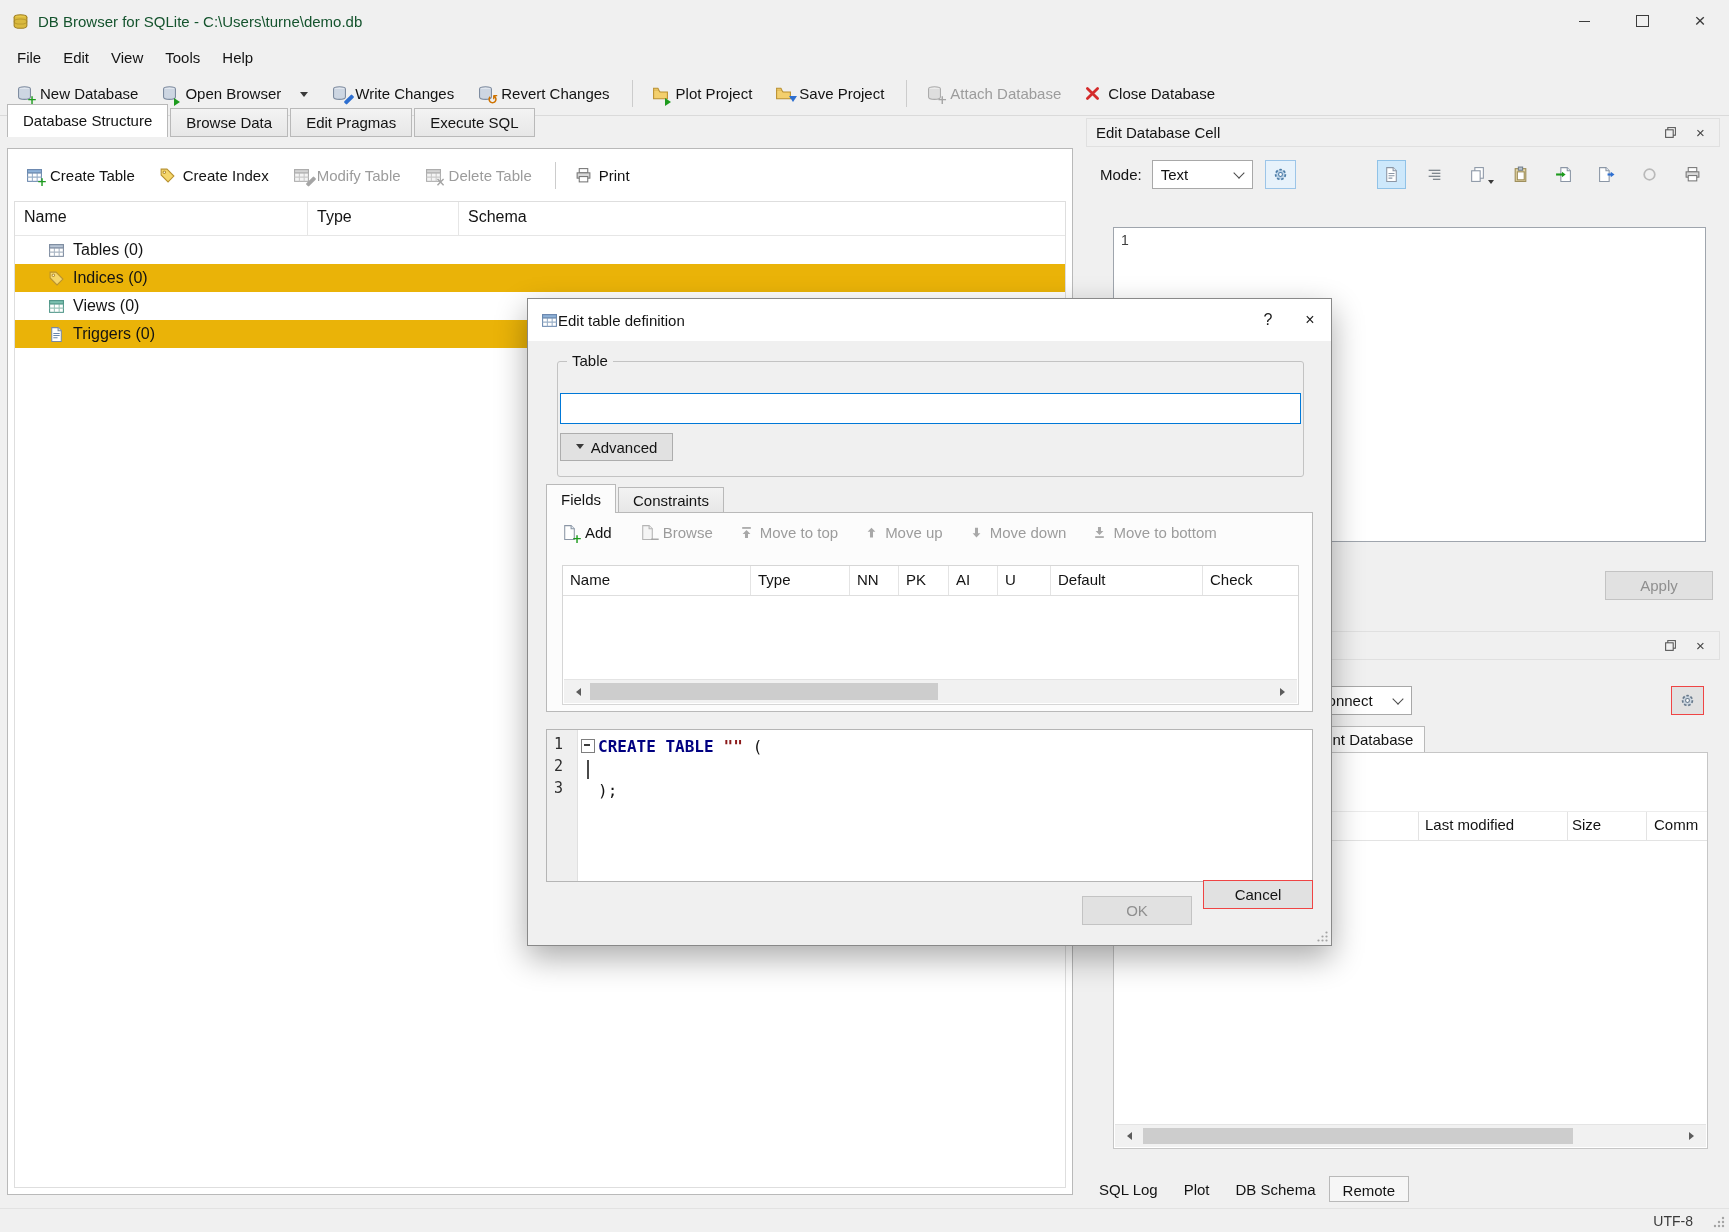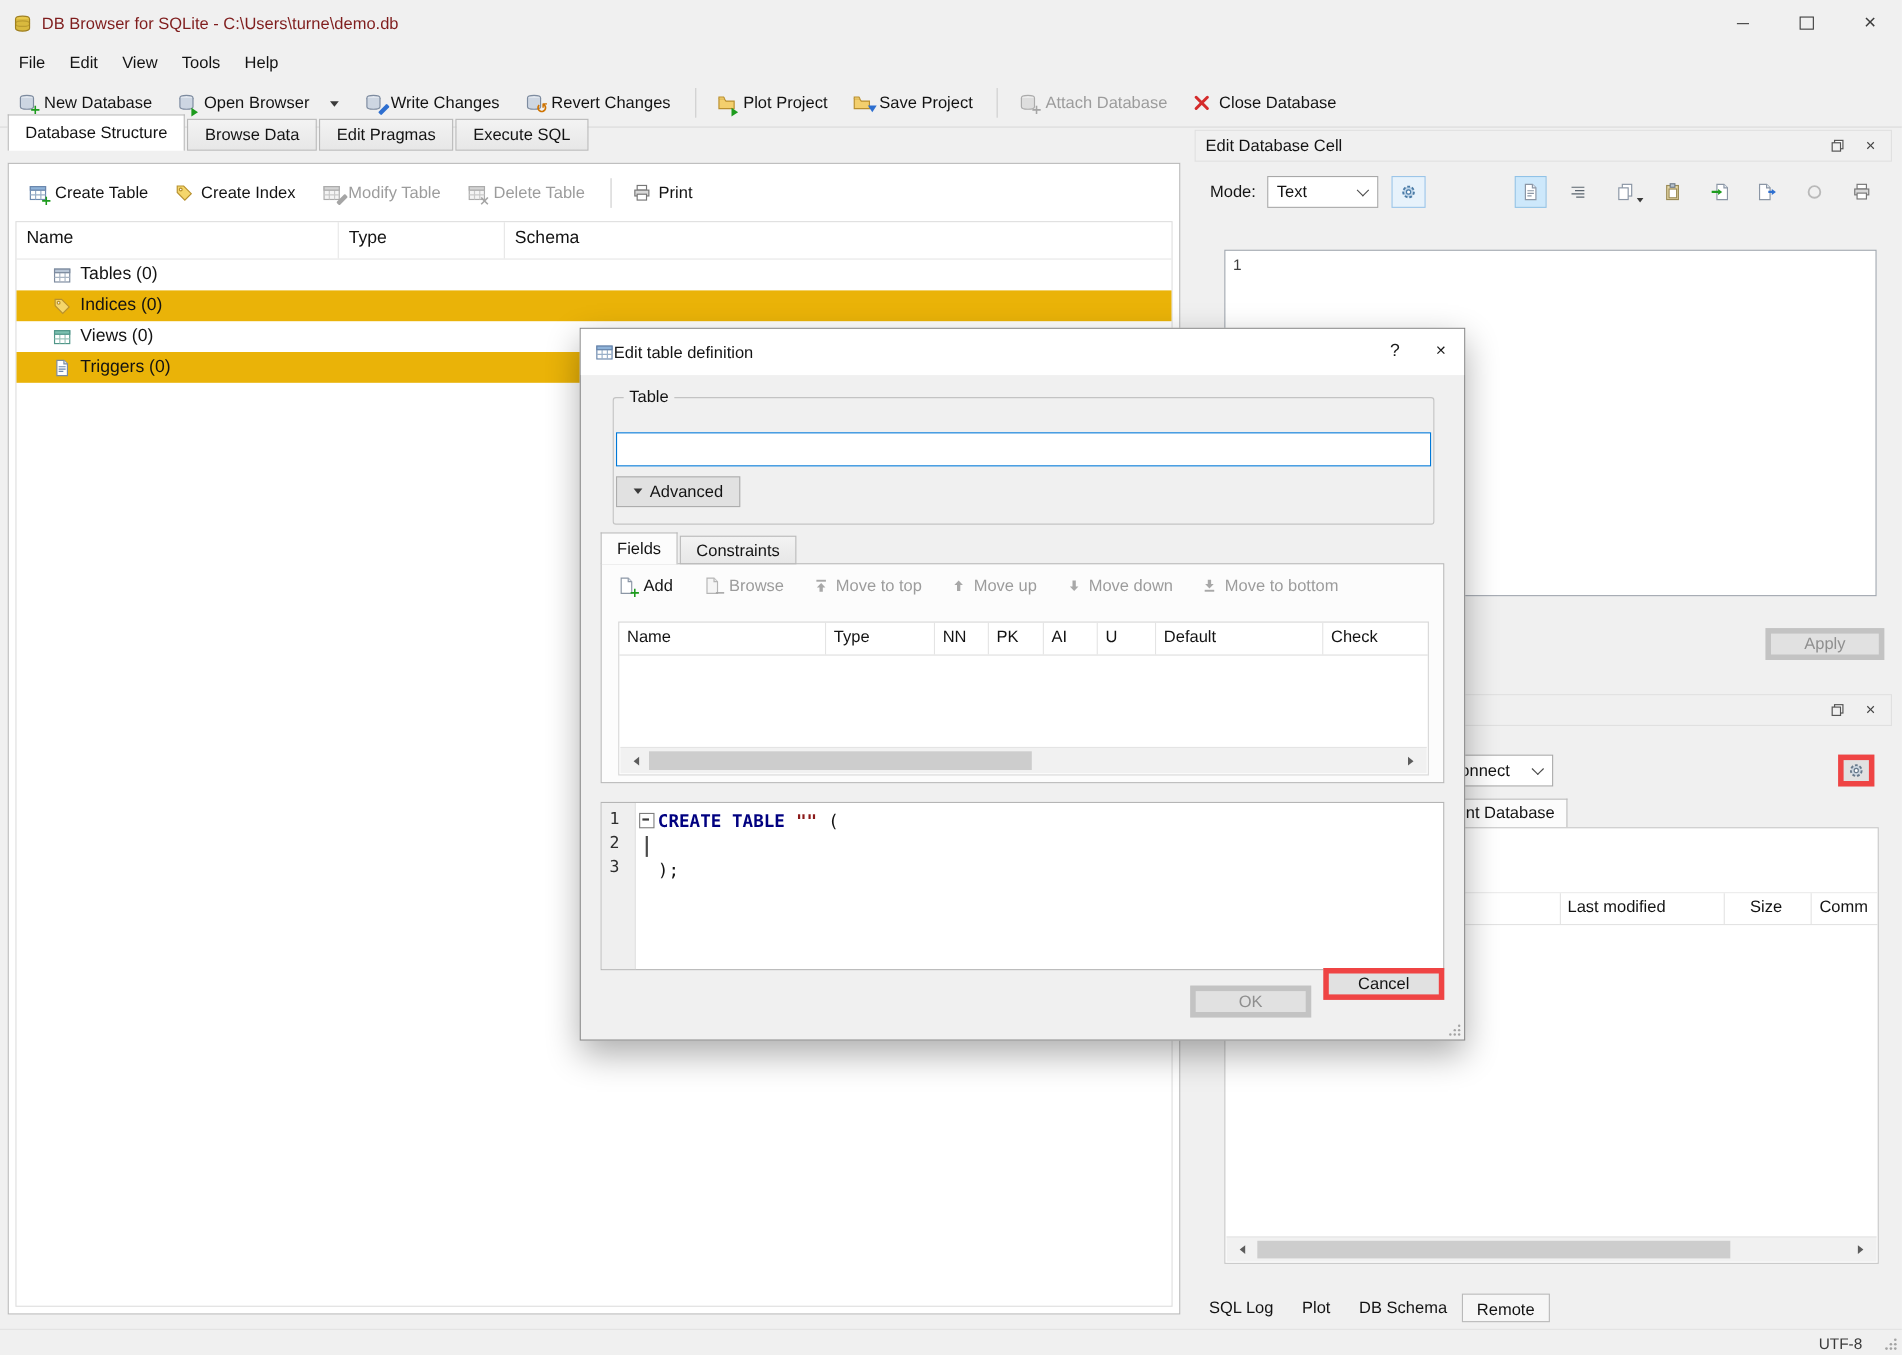--- a/index.html
+++ b/index.html
@@ -9,21 +9,21 @@
   svg{display:block}
   .i16{width:17px;height:17px}
   .i12{width:13px;height:13px}
   .ticon{position:relative;display:inline-block;width:17px;height:17px;flex:none}
   .bdg{position:absolute;right:-4px;bottom:-4px;font-weight:bold;font-size:12px;line-height:1;
        font-family:"DejaVu Sans",sans-serif}
   .sqbdg{position:absolute;width:4px;height:11px;border-radius:1px}
 
   
   .titlebar{height:42px;display:flex;align-items:center;padding-left:12px}
-  .wtitle{margin-left:9px;color:#7f1d1d}
+  .wtitle{margin-left:9px;color:#14532d}
   .wctl{margin-left:auto;display:flex;height:100%}
   .wbtn{width:58px;display:flex;align-items:center;justify-content:center;color:#3c3c3c;font-size:19px}
 
   
   .menubar{height:30px;display:flex;align-items:center;padding-left:6px}
   .mitem{padding:5px 11px}
 
   
   .toolbar{height:43px;display:flex;align-items:center;padding:0 6px;border-bottom:1px solid #dadada}
   .tbtn{display:flex;align-items:center;gap:7px;padding:7px 10px;margin-right:3px;white-space:nowrap}
@@ -49,21 +49,21 @@
   .trow{display:flex;align-items:center;height:28px;padding-left:33px;gap:8px;font-size:16px}
   .trow.alt{background:#eab308}
 
   
   .dockhdr{display:flex;align-items:center;height:27px;border:1px solid #e0e0e0;padding:0 5px 0 9px}
   .dockbtn{width:27px;height:23px;display:flex;align-items:center;justify-content:center;margin-left:3px;color:#444}
   .combo{box-sizing:border-box;display:flex;align-items:center;background:#fff;border:1px solid #a8a8a8;height:29px;padding:0 8px}
   .cval{white-space:nowrap;overflow:hidden}
   .chev{flex:none;width:7px;height:7px;border-right:1.6px solid #4a4a4a;border-bottom:1.6px solid #4a4a4a;
         transform:rotate(45deg);margin:-3px 1px 0 auto}
-  .btn{box-sizing:border-box;display:flex;align-items:center;justify-content:center;background:#e1e1e1;border:5px solid #ef4444}
+  .btn{box-sizing:border-box;display:flex;align-items:center;justify-content:center;background:#e1e1e1;border:1px solid #ef4444}
   .btn.dis{color:#8f8f8f;border-color:#c3c3c3}
   .cibtn{width:27px;height:27px;display:flex;align-items:center;justify-content:center;position:relative}
   .cibtn.sel{background:#cde8fb;outline:1px solid #90c2e7}
   .sqbtn{box-sizing:border-box;width:31px;height:29px;display:flex;align-items:center;justify-content:center;
          background:#e7f2fb;border:1px solid #9cc5e8}
 
   
   .hscroll{position:absolute;display:flex;align-items:center;background:#f1f1f1}
   .sthumb{position:absolute;top:3px;bottom:3px;background:#cdcdcd}
   .arrl{width:0;height:0;border:4.5px solid transparent;border-right:5.5px solid #5c5c5c;margin-left:8px}
@@ -456,21 +456,21 @@
         <circle cx="8" cy="8" r="1.8" fill="#fff" stroke="#66788a"></circle>
       </svg>
   </div>
   <div class="abs" style="left:197px;top:95px;height:27px;box-sizing:border-box;padding:4px 11px;background:#fcfcfc;border:1px solid #b9b9b9;border-bottom:none">Current Database</div>
   <div class="abs" style="left:27px;top:121px;width:593px;height:395px;background:#fff;border:1px solid #c6c6c6">
     <div class="abs" style="left:0;right:0;top:58px;height:28px;border-top:1px solid #ececec;border-bottom:1px solid #e3e3e3">
       <span class="abs" style="left:304px;top:0;bottom:0;width:1px;background:#e3e3e3"></span>
       <span class="abs" style="left:453px;top:0;bottom:0;width:1px;background:#e3e3e3"></span>
       <span class="abs" style="left:532px;top:0;bottom:0;width:1px;background:#e3e3e3"></span>
       <span class="abs" style="left:311px;top:4px">Last modified</span>
-      <span class="abs" style="left:477px;top:4px">Size</span>
+      <span class="abs" style="left:458px;top:4px">Size</span>
       <span class="abs" style="left:540px;top:4px;width:44px;overflow:hidden;white-space:nowrap">Commit</span>
     </div>
     <div class="hscroll" style="left:1px;right:1px;bottom:1px;height:22px;border-top:1px solid #e4e4e4">
       <span class="arrl"></span>
       <span class="sthumb" style="left:28px;width:430px"></span>
       <span class="arrr"></span>
     </div>
   </div>
 </div>
 

